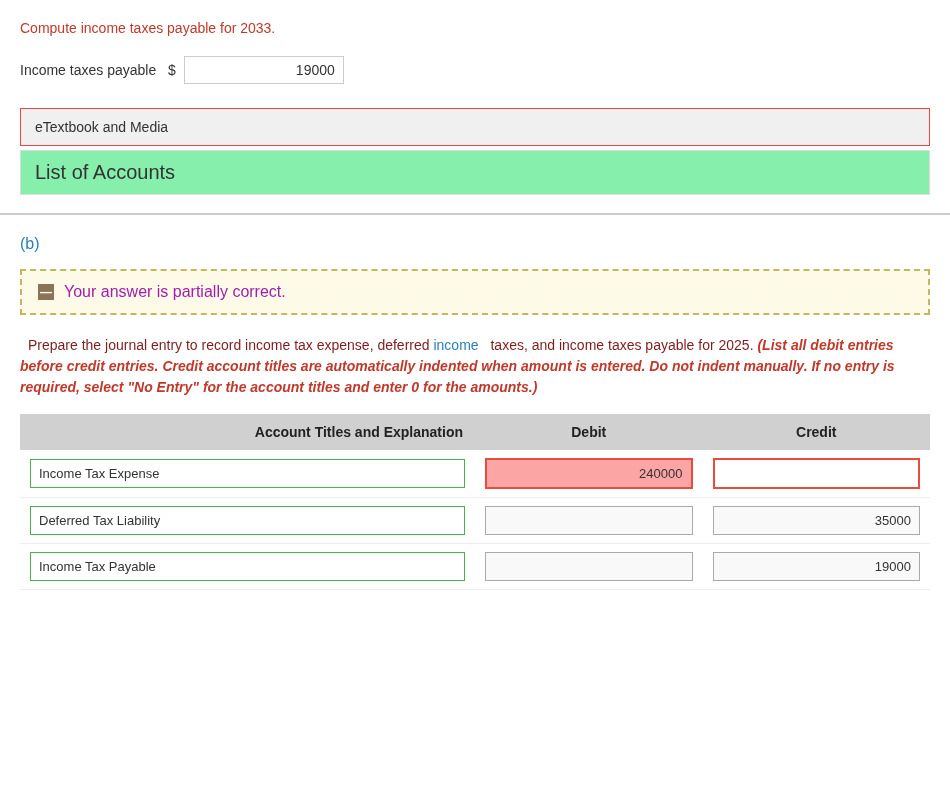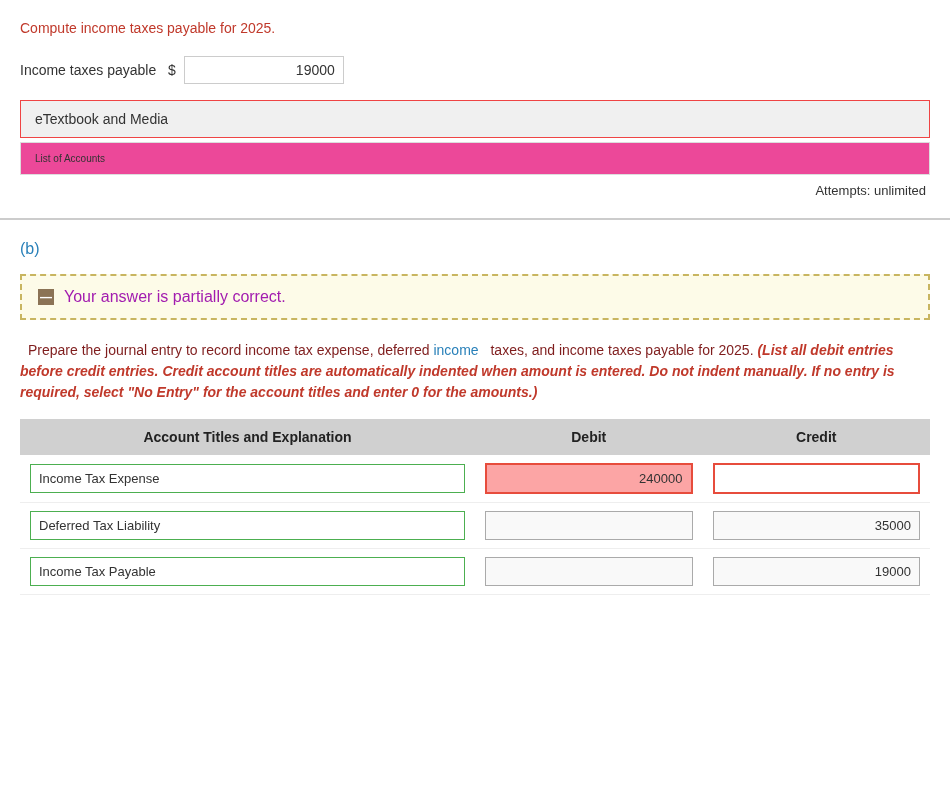--- a/index.html
+++ b/index.html
@@ -21,21 +21,21 @@
       color: #333;
       margin-bottom: 20px;
     }
     .compute-label span {
       color: #c0392b;
     }
 
     .income-row {
       display: flex;
       align-items: center;
-      margin-bottom: 16px;
+      margin-bottom: 24px;
       gap: 8px;
     }
 
     .income-row label {
       font-size: 14px;
       color: #333;
       min-width: 140px;
     }
 
     .dollar-sign {
@@ -55,24 +55,24 @@
     .etextbook-bar {
       background: #f0f0f0;
       border: 1px solid #ef4444;
       padding: 10px 14px;
       font-size: 14px;
       color: #333;
       margin-bottom: 4px;
     }
 
     .list-accounts-bar {
-      background: #ec4899;
+      background: #86efac;
       border: 1px solid #ddd;
       padding: 10px 14px;
-      font-size: 10px;
+      font-size: 20px;
       color: #333;
       margin-bottom: 8px;
     }
 
     .attempts-row {
       text-align: right;
       font-size: 13px;
       color: #333;
       padding-right: 4px;
       padding-bottom: 10px;
@@ -146,21 +146,21 @@
 
     .journal-table thead tr {
       background: #d0d0d0;
     }
 
     .journal-table thead th {
       padding: 10px 12px;
       font-size: 14px;
       font-weight: bold;
       color: #222;
-      text-align: center;
+      text-align: right;
     }
 
     .journal-table thead th.col-debit,
     .journal-table thead th.col-credit {
       text-align: center;
     }
 
     .journal-table tbody tr {
       border-bottom: 1px solid #eee;
     }
@@ -223,40 +223,37 @@
     .debit-input.gray-border {
       border: 1px solid #aaa;
       background: #f9f9f9;
     }
   </style>
 </head>
 <body>
 
 <div class="section-a">
   <p class="compute-label">
-    <span>Compute income taxes payable for 2025.</span>
+    <span>Compute income taxes payable for 2033.</span>
   </p>
 
   <div class="income-row">
     <label>Income taxes payable</label>
     <span class="dollar-sign">$</span>
     <input class="income-input" type="text" value="19000" style="">
   </div>
 
   <div class="etextbook-bar">
     <span>eTextbook and Media</span>
   </div>
 
   <div class="list-accounts-bar">
     <span>List of Accounts</span>
   </div>
 
-  <div class="attempts-row">
-    <span>Attempts: unlimited</span>
-  </div>
 </div>
 
 <div class="section-b">
   <div class="section-b-label">(b)</div>
 
   <div class="partial-correct-box">
     <div class="minus-icon">—</div>
     <span class="partial-correct-text">Your answer is partially correct.</span>
   </div>
 

